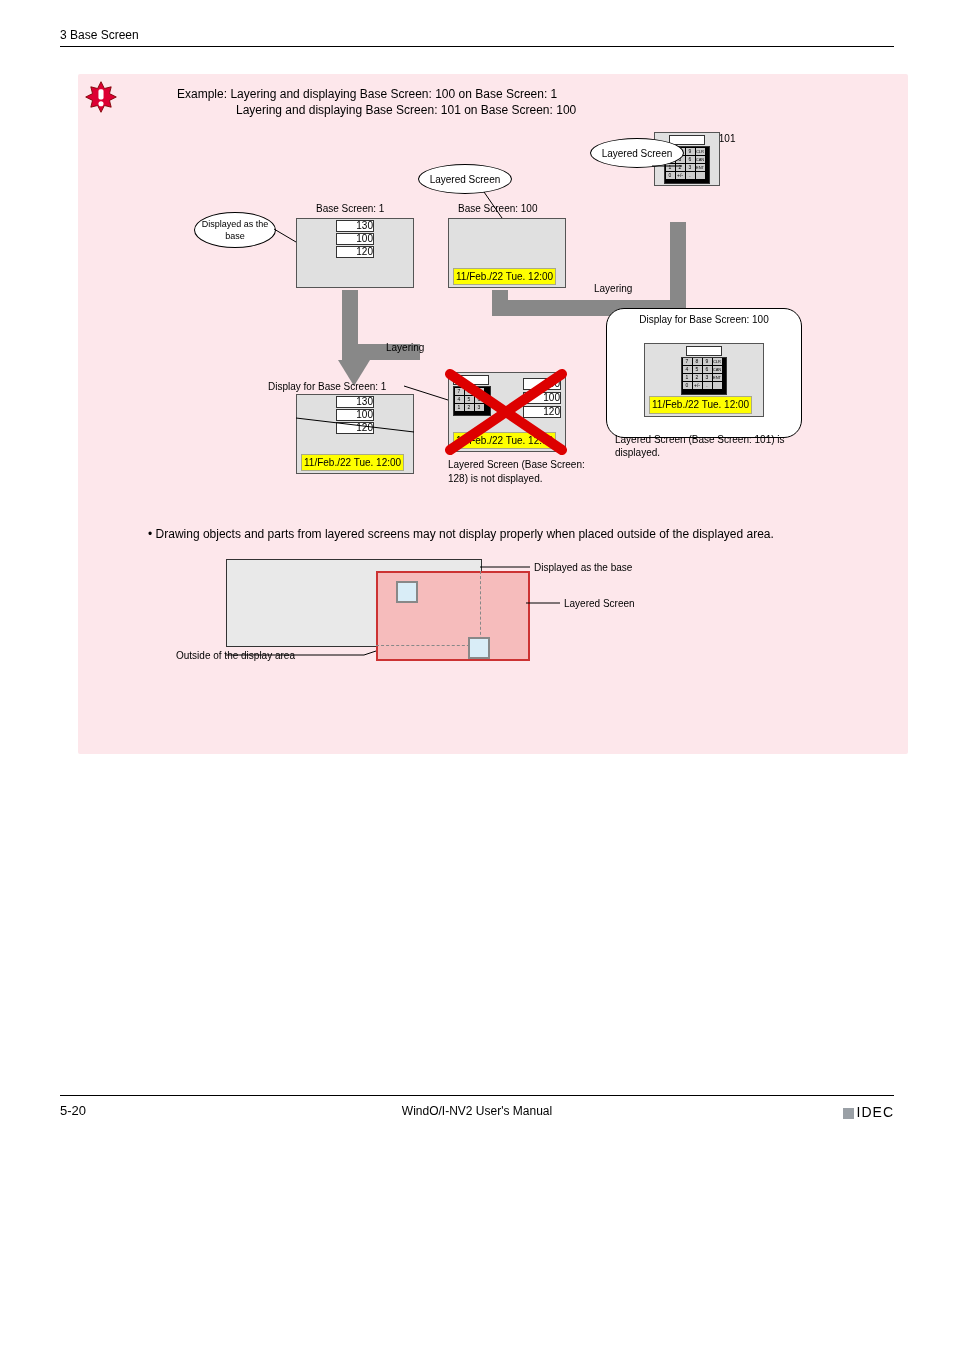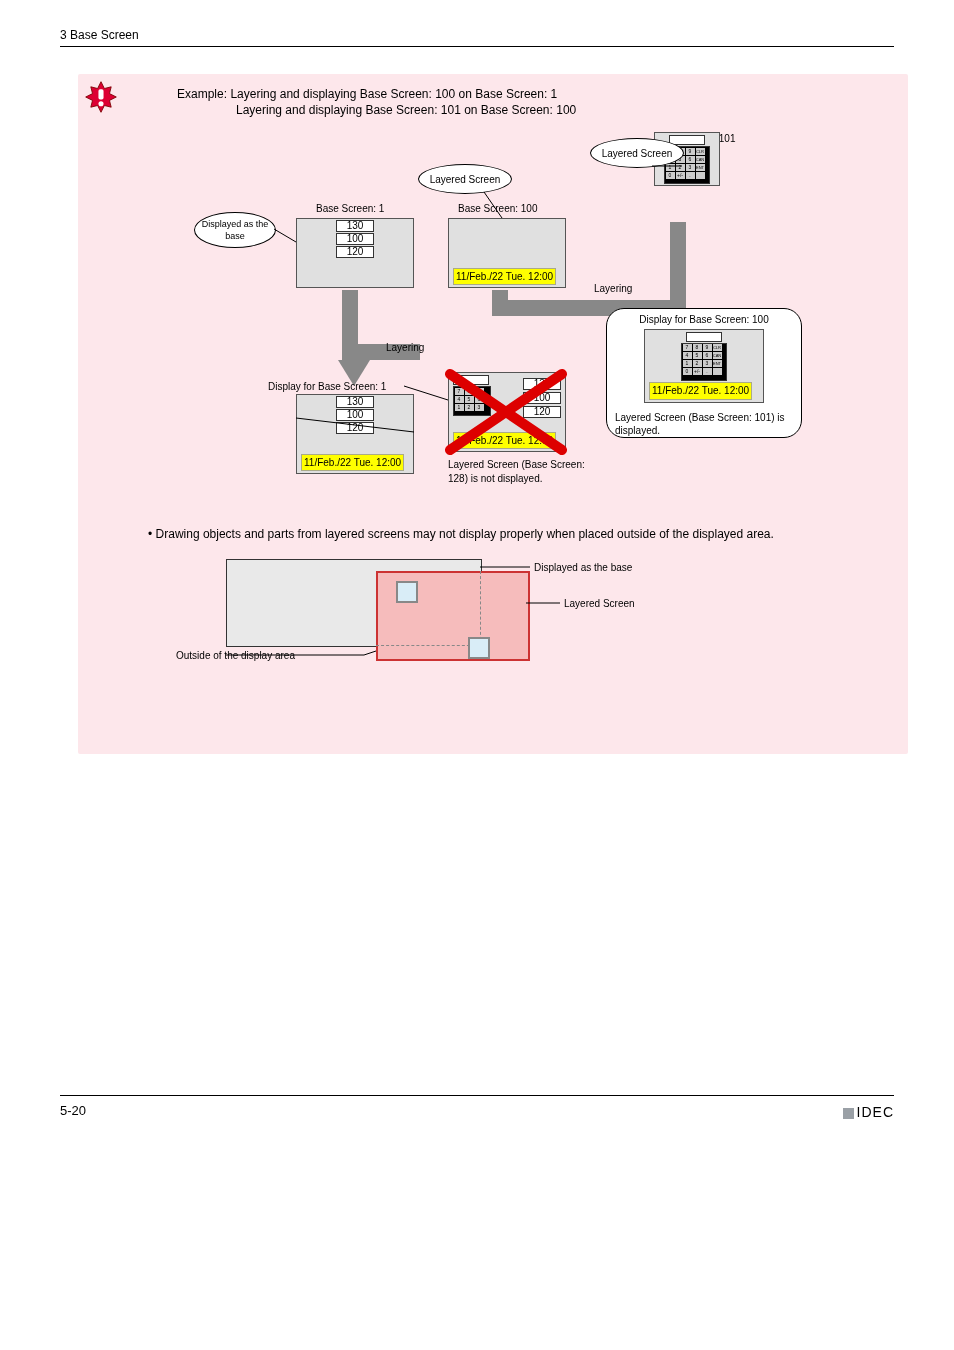--- a/index.html
+++ b/index.html
@@ -10,21 +10,21 @@
   .note-ico{position:absolute;left:6px;top:6px;width:34px;height:34px}
   .body{position:relative;margin-left:56px;font-size:12px;line-height:1.35}
   .bullet1{margin-bottom:2px}
   .ex{margin-left:29px}
   .dia1{position:relative;width:640px;height:380px;margin:14px 0 14px 38px}
   .dia1 div,.dia2 div{font-size:10px}
   .abs{position:absolute}
   .ell{border:1px solid #000;border-radius:50%;background:#fff;display:flex;align-items:center;justify-content:center}
   .lbl{font-size:10px}
   .mini{width:118px;height:70px;background:#e0e0e0;border:1px solid #555;box-sizing:border-box}
-  .tbox{width:36px;height:10px;background:#fff;border:1px solid #333;font-size:8px;line-height:10px;text-align:center;margin:1px auto}
+  .tbox{width:36px;height:10px;background:#fff;border:1px solid #333;font-size:8px;line-height:10px;text-align:right;margin:1px auto}
   .date{background:#ff0;border:1px solid #aa8;font-size:7px;text-align:center;padding:1px 2px;white-space:nowrap}
   .keypad{width:44px;height:36px;background:#000;border:1px solid #333}
   .keypad .row{display:flex}
   .keypad .k{width:9px;height:7px;background:#ccc;margin:0.5px;font-size:5px;text-align:center;line-height:7px;color:#000}
   .bubble{border:1px solid #000;background:#fff;border-radius:12px;padding:6px 8px;font-size:10px}
   .arrowdown{width:0;height:0;border-left:16px solid transparent;border-right:16px solid transparent;border-top:26px solid #888}
   .arrowstem{background:#888}
   .xmark{position:absolute;pointer-events:none}
   .bullet2{margin-top:8px}
   .dia2{position:relative;width:480px;height:120px;margin:12px 0 0 38px}
@@ -161,21 +161,21 @@
           <div class="abs tbox" style="right:4px;top:32px">120</div>
           <div class="abs date" style="left:4px;bottom:2px">11/Feb./22 Tue. 12:00</div>
         </div>
         <svg class="abs xmark" style="left:256px;top:234px;width:132px;height:94px">
           <line x1="8" y1="8" x2="120" y2="84" stroke="#d00" stroke-width="10" stroke-linecap="round"></line>
           <line x1="120" y1="8" x2="8" y2="84" stroke="#d00" stroke-width="10" stroke-linecap="round"></line>
         </svg>
         <div class="abs lbl" style="left:262px;top:326px;width:140px">Layered Screen (Base Screen: 128) is not displayed.</div>
 
         <div class="abs bubble" style="left:420px;top:176px;width:186px;height:120px;border-radius:18px;padding:4px">
-          <div class="lbl" style="text-align:center;margin-bottom:2px">Display for Base Screen: 100</div>
+          <div class="lbl" style="text-align:center;margin-bottom:16px">Display for Base Screen: 100</div>
           <div class="mini" style="width:120px;height:74px;margin:0 auto;position:relative">
             <div style="width:34px;height:8px;border:1px solid #333;background:#fff;margin:2px auto 1px auto"></div>
             <div class="keypad" style="margin:0 auto">
               <div class="row">
                   <div class="k">7</div>
                   <div class="k">8</div>
                   <div class="k">9</div>
                   <div class="k" style="font-size:4px">CLR</div>
                 </div>
               <div class="row">
@@ -192,21 +192,21 @@
                 </div>
               <div class="row">
                   <div class="k">0</div>
                   <div class="k">+/-</div>
                   <div class="k">.</div>
                   <div class="k"></div>
                 </div>
             </div>
             <div class="abs date" style="left:4px;bottom:2px">11/Feb./22 Tue. 12:00</div>
           </div>
-          <div class="lbl" style="margin-top:8px;padding:0 4px">Layered Screen (Base Screen: 101) is displayed.</div>
+          <div class="lbl" style="margin-top:16px;padding:0 4px">Layered Screen (Base Screen: 101) is displayed.</div>
         </div>
 
         <svg class="abs" style="left:0;top:0;width:640px;height:380px;pointer-events:none">
           <line x1="218" y1="254" x2="262" y2="268" stroke="#000" stroke-width="1"></line>
           <line x1="228" y1="300" x2="110" y2="286" stroke="#000" stroke-width="1"></line>
         </svg>
       </div>
 
       <div class="bullet2">• <span>Drawing objects and parts from layered screens may not display properly when placed outside of the displayed area.</span></div>
 
@@ -227,14 +227,15 @@
         </svg>
         <div class="abs lbl" style="left:348px;top:6px">Displayed as the base</div>
         <div class="abs lbl" style="left:378px;top:42px">Layered Screen</div>
         <div class="abs lbl" style="left:-10px;top:94px;text-align:right;width:180px"><span style="display:inline-block;text-align:left;width:100%"><span>Outside of the display area</span></span></div>
       </div>
     </div>
   </div>
 
   <div class="ftr-line"></div>
   <div class="pg">5-20</div>
+  <div class="ftrtitle">WindO/I-NV2 User's Manual</div>
   <div class="logo"><span class="sq"></span><span>IDEC</span></div>
 </div>
 
 </body></html>

